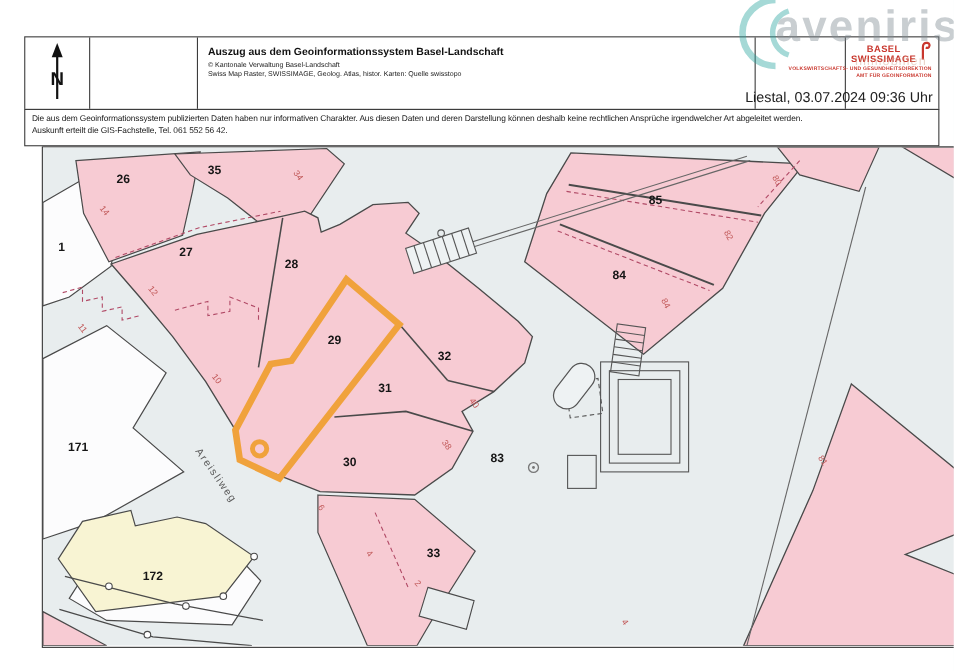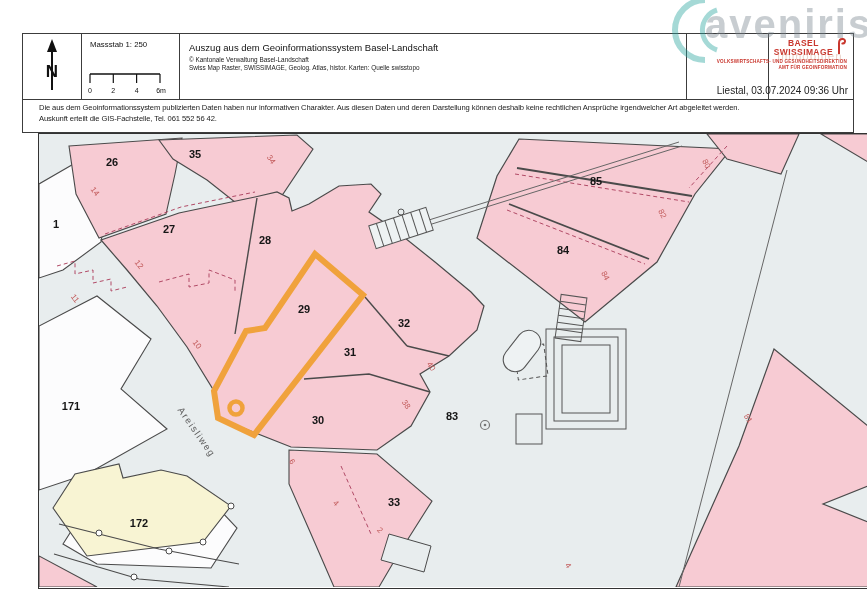--- a/index.html
+++ b/index.html
@@ -5,27 +5,27 @@
   html,body{margin:0;padding:0;background:#fff;}
   body{width:867px;height:610px;position:relative;font-family:"Liberation Sans",sans-serif;color:#1a1a1a;overflow:hidden;}
   .box{position:absolute;border:1px solid #3c3c3c;background:#fff;box-sizing:border-box;}
   
   #header-frame{left:22px;top:33px;width:832px;height:67px;}
   .vdiv{position:absolute;top:0;bottom:0;width:0;border-left:1px solid #3c3c3c;}
   #north-cell{position:absolute;left:0;top:0;width:58px;height:100%;}
   #scale-cell{position:absolute;left:58px;top:0;width:98px;height:100%;}
   #title-cell{position:absolute;left:156px;top:0;right:166px;height:100%;padding:8px 0 0 10px;box-sizing:border-box;}
   #right-cell{position:absolute;right:0;top:0;width:84px;height:100%;}
-  #map-title{font-size:9.5px;color:#111;}
+  #map-title{font-size:9.5px;color:#111;font-weight:bold;}
   .map-sub{font-size:6.4px;color:#222;margin-top:2.5px;}
   #org-block{position:absolute;right:6px;top:3px;text-align:right;color:#c9372e;white-space:nowrap;}
   .org-name{font-size:8.5px;font-weight:bold;letter-spacing:.4px;line-height:1.05;}
   .org-dept{font-size:4.6px;font-weight:bold;letter-spacing:.2px;line-height:1.3;}
-  #datestamp{position:absolute;right:5px;bottom:3px;font-size:10px;color:#222;white-space:nowrap;margin-top:12px;}
-  #disclaimer-frame{left:22px;top:99px;width:832px;height:34px;padding:3px 16px;font-size:7.6px;line-height:1.4;letter-spacing:-0.1px;}
+  #datestamp{position:absolute;right:5px;bottom:3px;font-size:13px;color:#222;white-space:nowrap;margin-top:12px;}
+  #disclaimer-frame{left:22px;top:99px;width:832px;height:34px;padding:3px 6px;font-size:7.6px;line-height:1.4;letter-spacing:-0.1px;}
   #map-frame{left:38px;top:133px;width:832px;height:456px;border:1.5px solid #333;}
   svg text{font-family:"Liberation Sans",sans-serif;}
   .plabel{font-size:11px;font-weight:bold;fill:#161616;}
   .hnum{font-size:8px;fill:#c25b5b;}
   .street{font-size:9.5px;fill:#5c5c5c;letter-spacing:1.5px;}
   
   #watermark{position:absolute;right:-4px;top:-6px;width:200px;height:72px;opacity:.42;pointer-events:none;z-index:50;}
   #wm-text{position:absolute;left:34px;top:8px;font-size:40px;font-weight:700;color:#7e8a92;letter-spacing:2px;}
   #wm-sub{position:absolute;left:106px;top:56px;font-size:11.5px;color:#cf9a82;letter-spacing:1px;}
   #wm-arcs{position:absolute;left:0;top:0;}
@@ -38,34 +38,20 @@
 
 <div id="header-frame" class="box">
   <div id="north-cell">
     <svg width="58" height="65">
       <line x1="29" y1="56" x2="29" y2="12" stroke="#111" stroke-width="2"></line>
       <polygon points="29,5 24,18 34,18" fill="#111"></polygon>
       <text x="29" y="43" text-anchor="middle" font-size="17" font-weight="bold" fill="#111">N</text>
     </svg>
   </div>
   <div class="vdiv" style="left:58px"></div>
-  <div id="scale-cell">
-    <div id="scale-label">Massstab 1: 250</div>
-    <svg width="98" height="46" style="position:absolute;left:0;top:18px">
-      <line x1="9" y1="22" x2="79" y2="22" stroke="#111" stroke-width="1.4"></line>
-      <line x1="9" y1="22" x2="9" y2="31" stroke="#111" stroke-width="1.2"></line>
-      <line x1="32.3" y1="22" x2="32.3" y2="31" stroke="#111" stroke-width="1.2"></line>
-      <line x1="55.6" y1="22" x2="55.6" y2="31" stroke="#111" stroke-width="1.2"></line>
-      <line x1="79" y1="22" x2="79" y2="31" stroke="#111" stroke-width="1.2"></line>
-      <text class="tick-label" x="9" y="41" text-anchor="middle">0</text>
-      <text class="tick-label" x="32.3" y="41" text-anchor="middle">2</text>
-      <text class="tick-label" x="55.6" y="41" text-anchor="middle">4</text>
-      <text class="tick-label" x="80" y="41" text-anchor="middle">6m</text>
-    </svg>
-  </div>
   <div class="vdiv" style="left:156px"></div>
   <div id="title-cell">
     <div id="map-title">Auszug aus dem Geoinformationssystem Basel-Landschaft</div>
     <div class="map-sub">© Kantonale Verwaltung Basel-Landschaft</div>
     <div class="map-sub" style="margin-top:1px">Swiss Map Raster, SWISSIMAGE, Geolog. Atlas, histor. Karten: Quelle swisstopo</div>
   </div>
   <div class="vdiv" style="right:166px"></div>
   <div class="vdiv" style="right:84px"></div>
   <div id="right-cell"></div>
   <div id="org-block">

